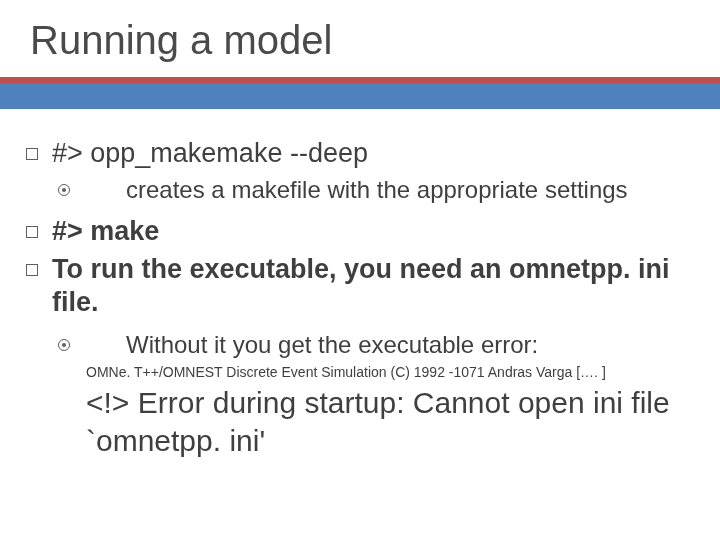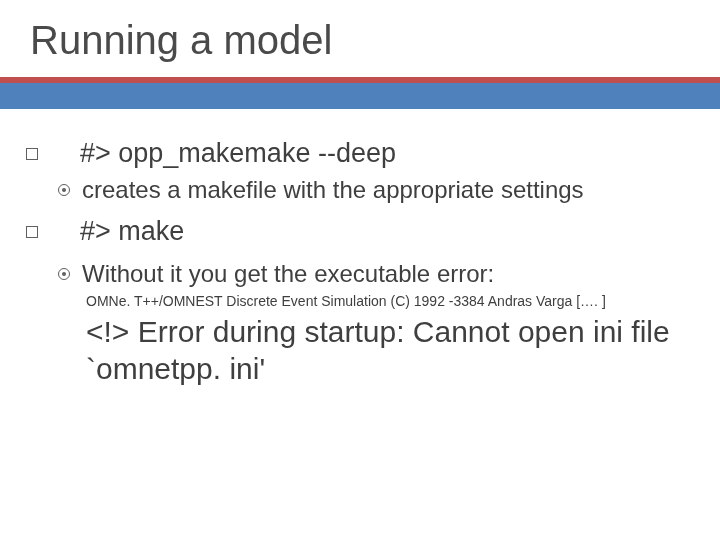--- a/index.html
+++ b/index.html
@@ -28,27 +28,27 @@
     margin: 0 0 28px 0;
   }
   .content {
     padding-left: 26px;
     padding-right: 10px;
   }
   .item-l1 {
     display: flex;
     align-items: flex-start;
     margin-bottom: 4px;
-    gap: 28px;
   }
   .item-l2 {
     display: flex;
     align-items: flex-start;
     margin-left: 32px;
     margin-bottom: 4px;
+    gap: 44px;
   }
   .bullet-sq {
     flex: 0 0 auto;
     width: 12px;
     height: 12px;
     border: 1.8px solid #5f5f5f;
     margin-top: 11px;
     margin-right: 14px;
   }
   .bullet-dot {
@@ -75,21 +75,21 @@
   .text-l1 {
     font-size: 27px;
     line-height: 1.25;
     color: #3f3f3f;
   }
   .text-l2 {
     font-size: 24px;
     line-height: 1.25;
     color: #3f3f3f;
   }
-  .bold { font-weight: 400; }
+  .bold { font-weight: 700; }
   .small-note {
     margin-left: 60px;
     font-size: 14px;
     color: #3f3f3f;
     margin-top: 2px;
     margin-bottom: 4px;
   }
   .error-line {
     margin-left: 60px;
     font-size: 30px;
@@ -119,26 +119,30 @@
     <div class="text-l2">creates a makefile with the appropriate settings</div>
   </div>
 
   <div class="gap-sm"></div>
 
   <div class="item-l1">
     <div class="bullet-sq"></div>
     <div class="text-l1 bold">#&gt; make</div>
   </div>
 
+  <div class="item-l1">
+    <div class="bullet-sq"></div>
+    <div class="text-l1 bold">To run the executable, you need an omnetpp. ini file.</div>
+  </div>
 
   <div class="gap-sm"></div>
 
   <div class="item-l2">
     <div class="bullet-dot"></div>
     <div class="text-l2">Without it you get the executable error:</div>
   </div>
 
 
-  <div class="small-note">OMNe. T++/OMNEST Discrete Event Simulation (C) 1992 -3384 Andras Varga […. ]</div>
+  <div class="small-note">OMNe. T++/OMNEST Discrete Event Simulation (C) 1992 -1071 Andras Varga […. ]</div>
 
   <div class="error-line">&lt;!&gt; Error during startup: Cannot open ini file `omnetpp. ini'</div>
 
 </div>
 
 </body></html>

